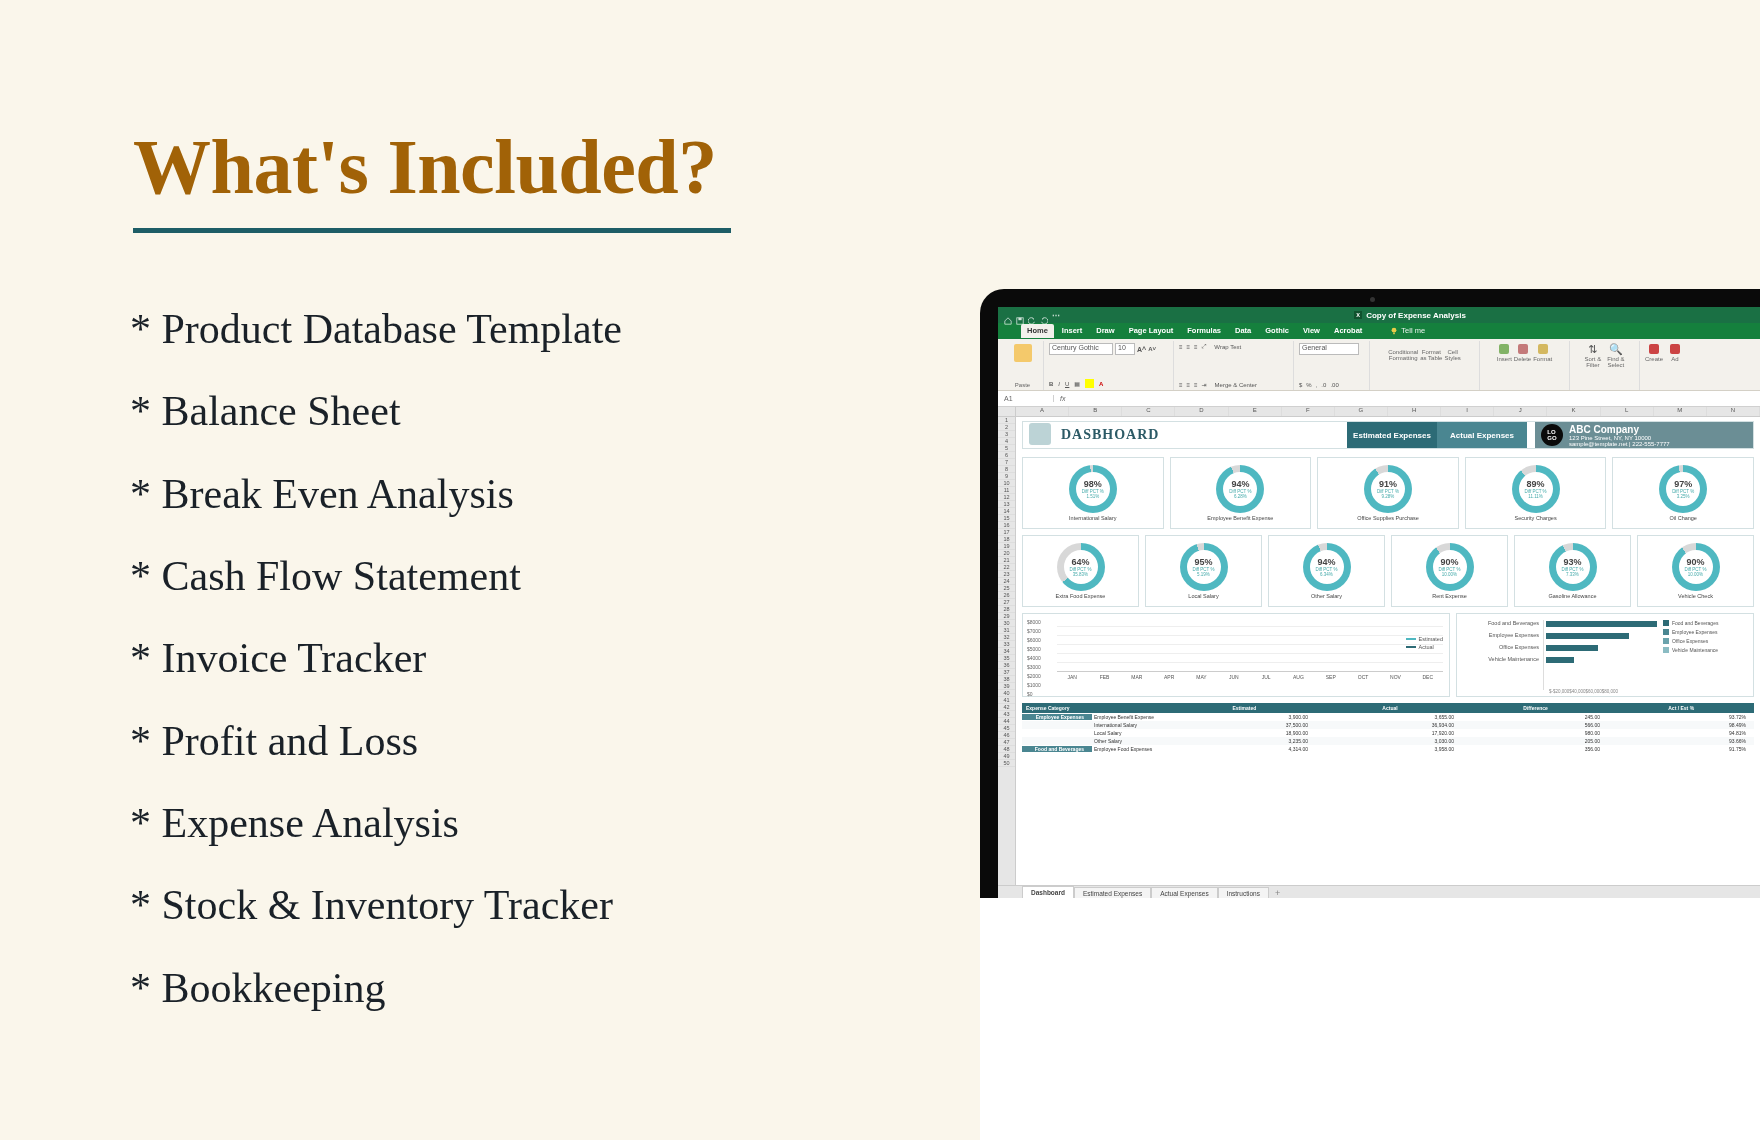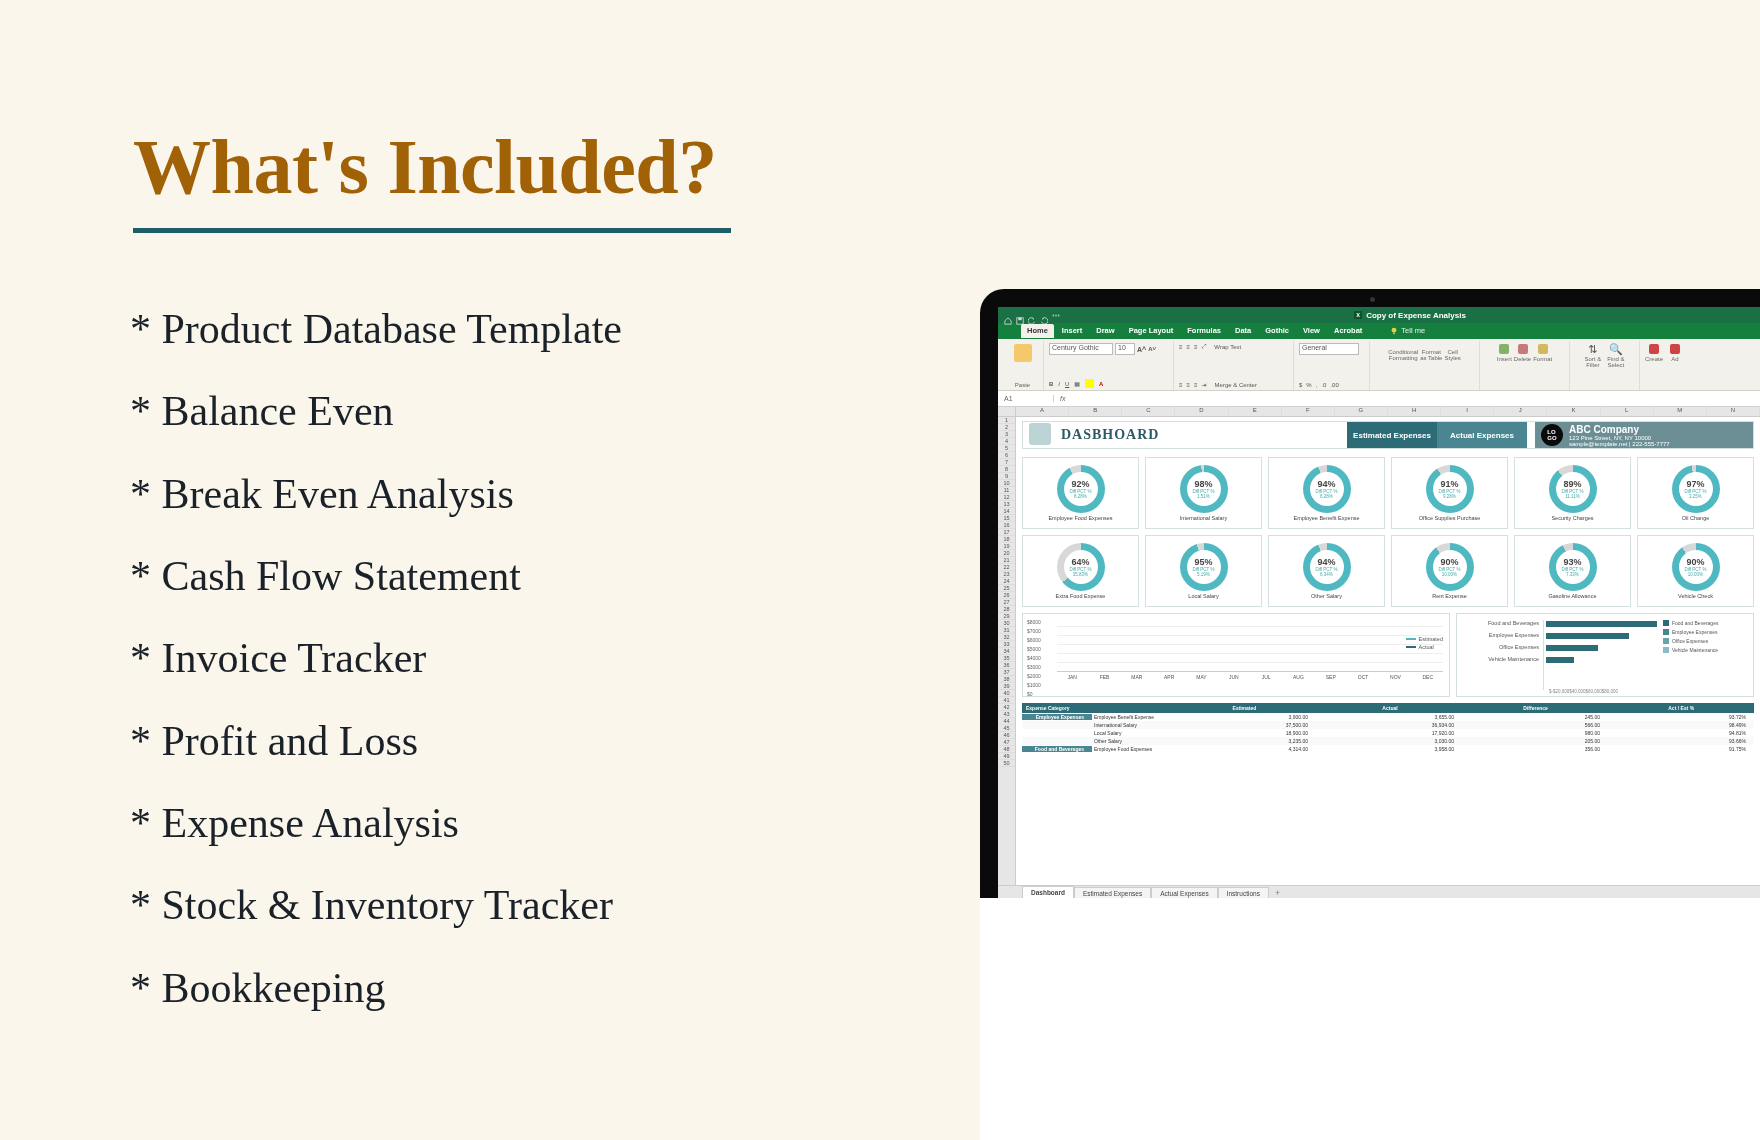--- a/index.html
+++ b/index.html
@@ -247,21 +247,21 @@
     }
   </style>
 </head>
 <body>
 
 <h1 class="heading">What's Included?</h1>
 <div class="underline"></div>
 
 <div class="list">
   <div>* Product Database Template</div>
-  <div>* Balance Even</div>
+  <div>* Balance Sheet</div>
   <div>* Break Even Analysis</div>
   <div>* Cash Flow Statement</div>
   <div>* Invoice Tracker</div>
   <div>* Profit and Loss</div>
   <div>* Expense Analysis</div>
   <div>* Stock &amp; Inventory Tracker</div>
   <div>* Bookkeeping</div>
 </div>
 
 <div class="laptop">
@@ -497,26 +497,20 @@
             <div>
               <div class="cname">ABC Company</div>
               <div>123 Pine Street, NY, NY 10000</div>
               <div>sample@template.net | 222-555-7777</div>
             </div>
           </div>
         </div>
 
         <div class="donut-row r1" id="drow1">
             <div class="donut-card">
-              <div class="donut" style="background:conic-gradient(#4fb8c1 0 331.2deg,#d8d8d8 331.2deg 360deg)">
-                <div class="dv">92%<small>Diff PCT %<br>8.28%</small></div>
-              </div>
-              <div class="donut-lbl">Employee Food Expenses</div>
-            </div>
-            <div class="donut-card">
               <div class="donut" style="background:conic-gradient(#4fb8c1 0 352.8deg,#d8d8d8 352.8deg 360deg)">
                 <div class="dv">98%<small>Diff PCT %<br>1.51%</small></div>
               </div>
               <div class="donut-lbl">International Salary</div>
             </div>
             <div class="donut-card">
               <div class="donut" style="background:conic-gradient(#4fb8c1 0 338.40000000000003deg,#d8d8d8 338.40000000000003deg 360deg)">
                 <div class="dv">94%<small>Diff PCT %<br>6.28%</small></div>
               </div>
               <div class="donut-lbl">Employee Benefit Expense</div>

